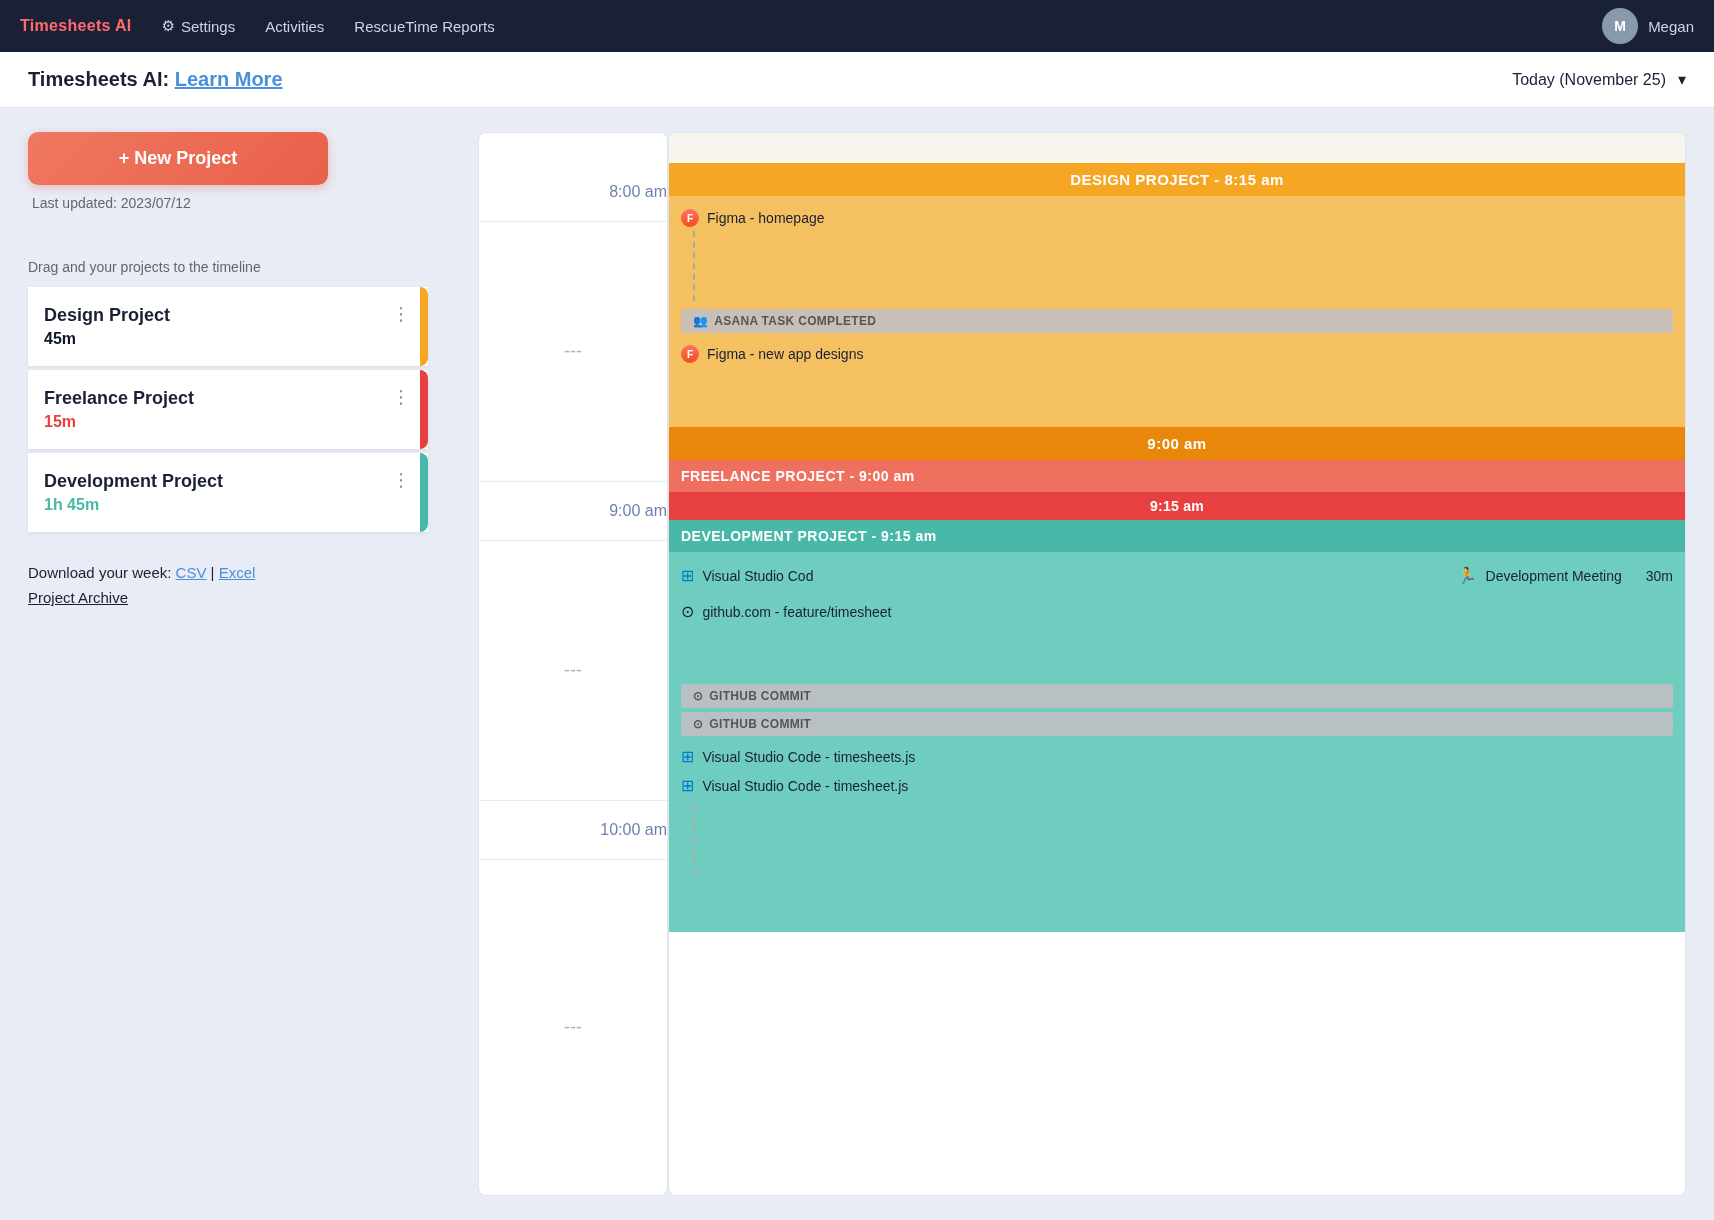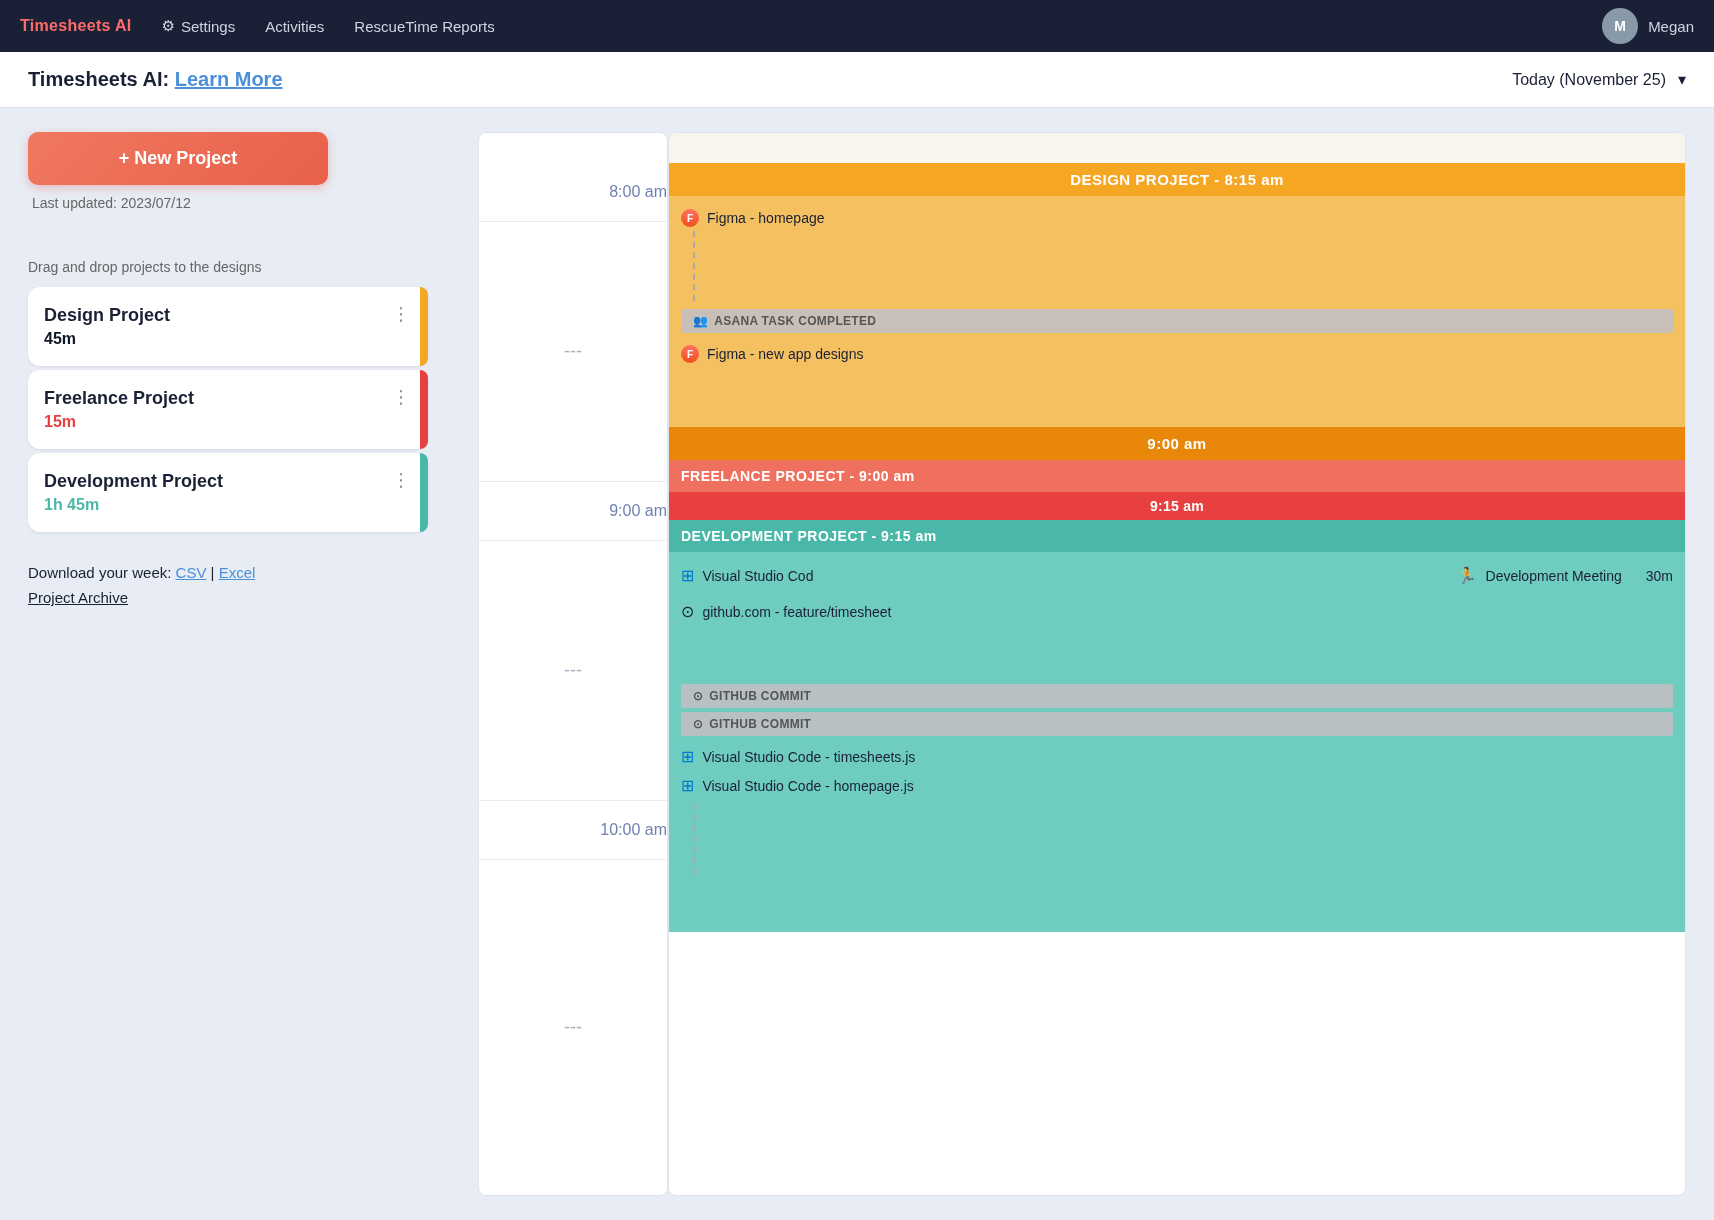--- a/index.html
+++ b/index.html
@@ -122,21 +122,21 @@
 
     .drag-hint {
       color: #666;
       font-size: 14px;
       margin-top: 48px;
       margin-bottom: 12px;
     }
 
     .project-card {
       background: white;
-      border-radius: 12px;
+      border-radius: 0;
       padding: 18px 16px;
       margin-bottom: 4px;
       display: flex;
       align-items: center;
       position: relative;
       border-left: none;
       width: 400px;
       box-shadow: 0 1px 3px rgba(0,0,0,0.08);
     }
     .project-card-content { flex: 1; }
@@ -445,21 +445,21 @@
     <span>▾</span>
   </div>
 </div>
 
 <div class="main-content">
 
   <div class="left-panel">
     <button class="new-project-btn">+ New Project</button>
     <div class="last-updated">Last updated: 2023/07/12</div>
 
-    <div class="drag-hint">Drag and drop projects to the designs</div>
+    <div class="drag-hint">Drag and your projects to the timeline</div>
 
     <div class="project-card">
       <div class="project-card-content">
         <div class="project-card-name">Design Project</div>
         <div class="project-card-time" style="color:#0f172a;">45m</div>
       </div>
       <div class="project-menu-dots">⋮</div>
       <div class="project-color-bar" style="background:#f5a623;"></div>
     </div>
 
@@ -580,21 +580,21 @@
           <span>GITHUB COMMIT</span>
         </div>
       </div>
 
       <div class="vscode-row" style="margin-top:8px;">
         <span class="vscode-icon">⊞</span>
         <span>Visual Studio Code - timesheets.js</span>
       </div>
       <div class="vscode-row" style="margin-top:4px;">
         <span class="vscode-icon">⊞</span>
-        <span>Visual Studio Code - homepage.js</span>
+        <span>Visual Studio Code - timesheet.js</span>
       </div>
 
       <div class="divider-dashed" style="margin-top:6px;">
         <div class="dashed-vertical"></div>
       </div>
     </div>
 
   </div>
 </div>
 

